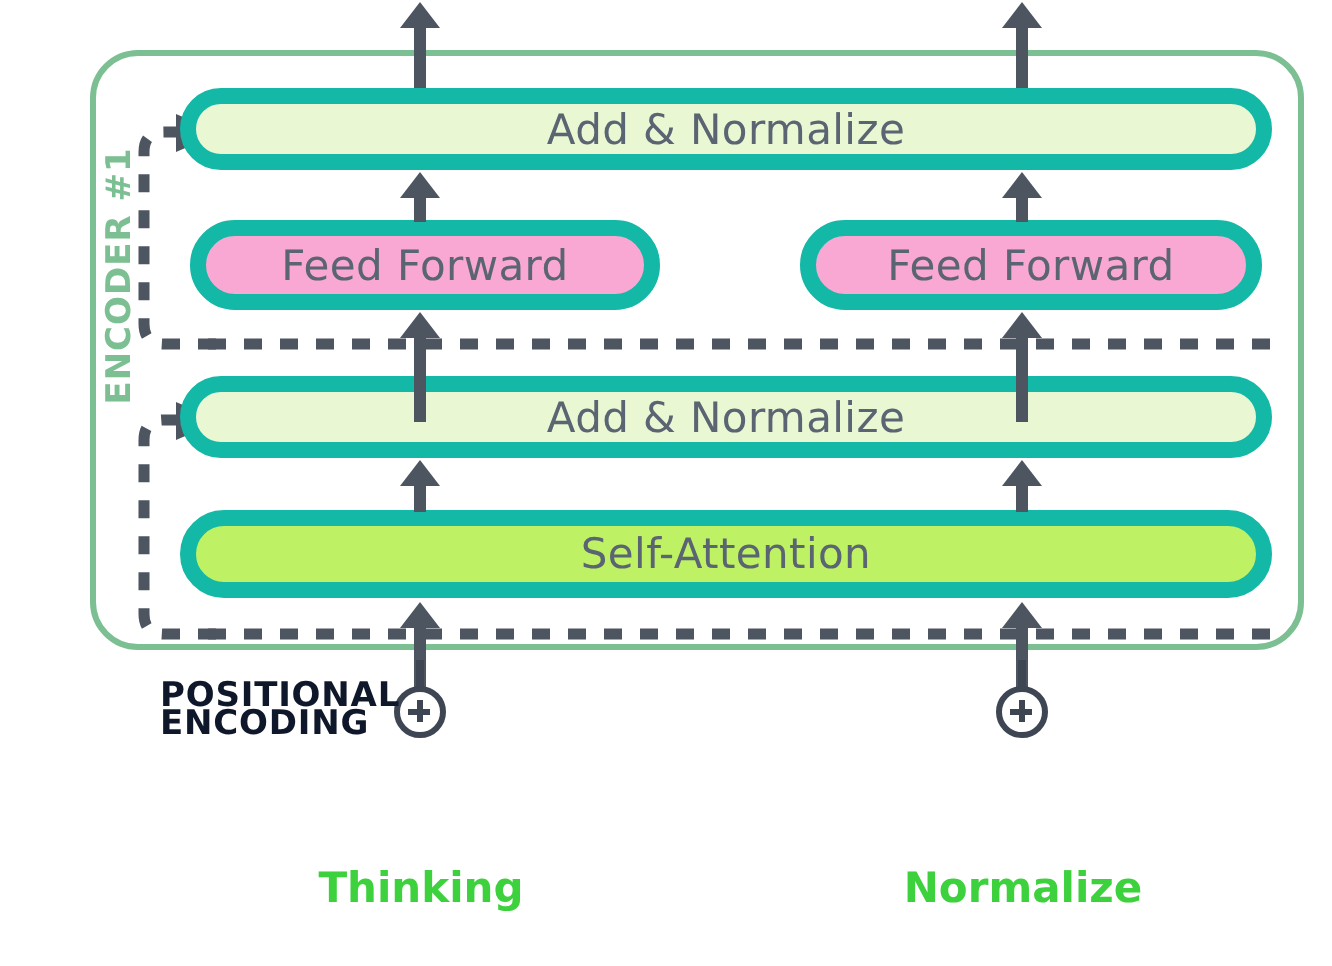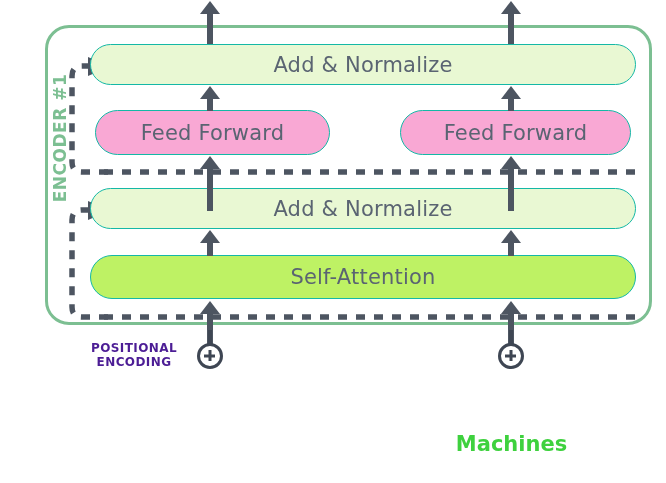--- a/index.html
+++ b/index.html
@@ -31,21 +31,21 @@
     font-size:17px;
     font-weight:700;
     letter-spacing:.5px;
     white-space:nowrap;
   }
 
   
   .block{
     position:absolute;
     box-sizing:border-box;
-    border:1px solid #14b8a6;
+    border:8px solid #14b8a6;
     border-radius:24px;
     display:flex;align-items:center;justify-content:center;
     color:#5a6472;
     font-size:21px;
     font-weight:400;
     letter-spacing:.2px;
   }
   .block.wide{left:90px;width:546px;}
   .addnorm{background:#e9f8d3;}
   .ffwd{background:#f9a8d4;align-items:center;}
@@ -91,23 +91,23 @@
   }
   .plus::before{left:50%;top:4px;width:3px;height:11px;transform:translateX(-50%);}
   .plus::after{top:50%;left:4px;height:3px;width:11px;transform:translateY(-50%);}
 
   
   .plus-stem{position:absolute;width:4px;background:#3e4653;}
 
   
   .pe-label{
     position:absolute;
-    text-align:center;
-    color:#4c1d95;
-    font-size:12px;
+    text-align:left;
+    color:#0f172a;
+    font-size:17px;
     font-weight:700;
     line-height:14px;
     letter-spacing:.4px;
   }
 
   
   .emb-row{position:absolute;display:flex;align-items:center;}
   .emb-name{
     color:#3ed13e;
     font-size:19px;
@@ -191,16 +191,17 @@
   <div class="plus" style="left:197px;top:343px;"></div>
 
   <div class="plus-stem" style="left:509px;top:330px;height:16px;"></div>
   <div class="plus" style="left:498px;top:343px;"></div>
 
   <div class="pe-label" style="left:80px;top:341px;width:108px;">
     <div>POSITIONAL</div>
     <div>ENCODING</div>
   </div>
 
-
-  <div class="word" style="left:404px;top:432px;width:215px;">Machines</div>
+  <div class="word" style="left:103px;top:432px;width:215px;">Thinking</div>
+
+  <div class="word" style="left:404px;top:432px;width:215px;">Normalize</div>
 
 </div>
 
 </body></html>

